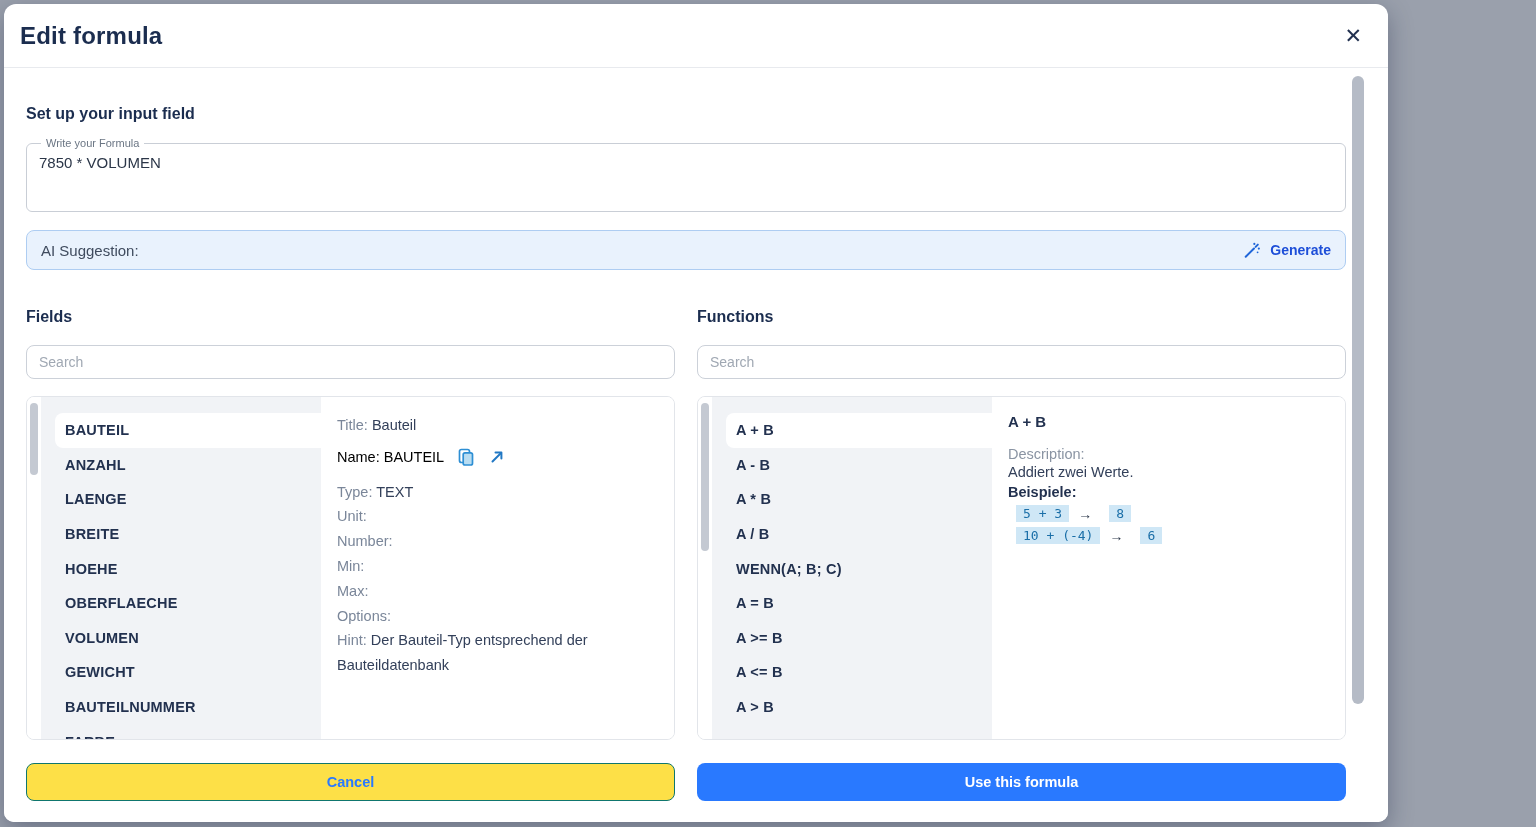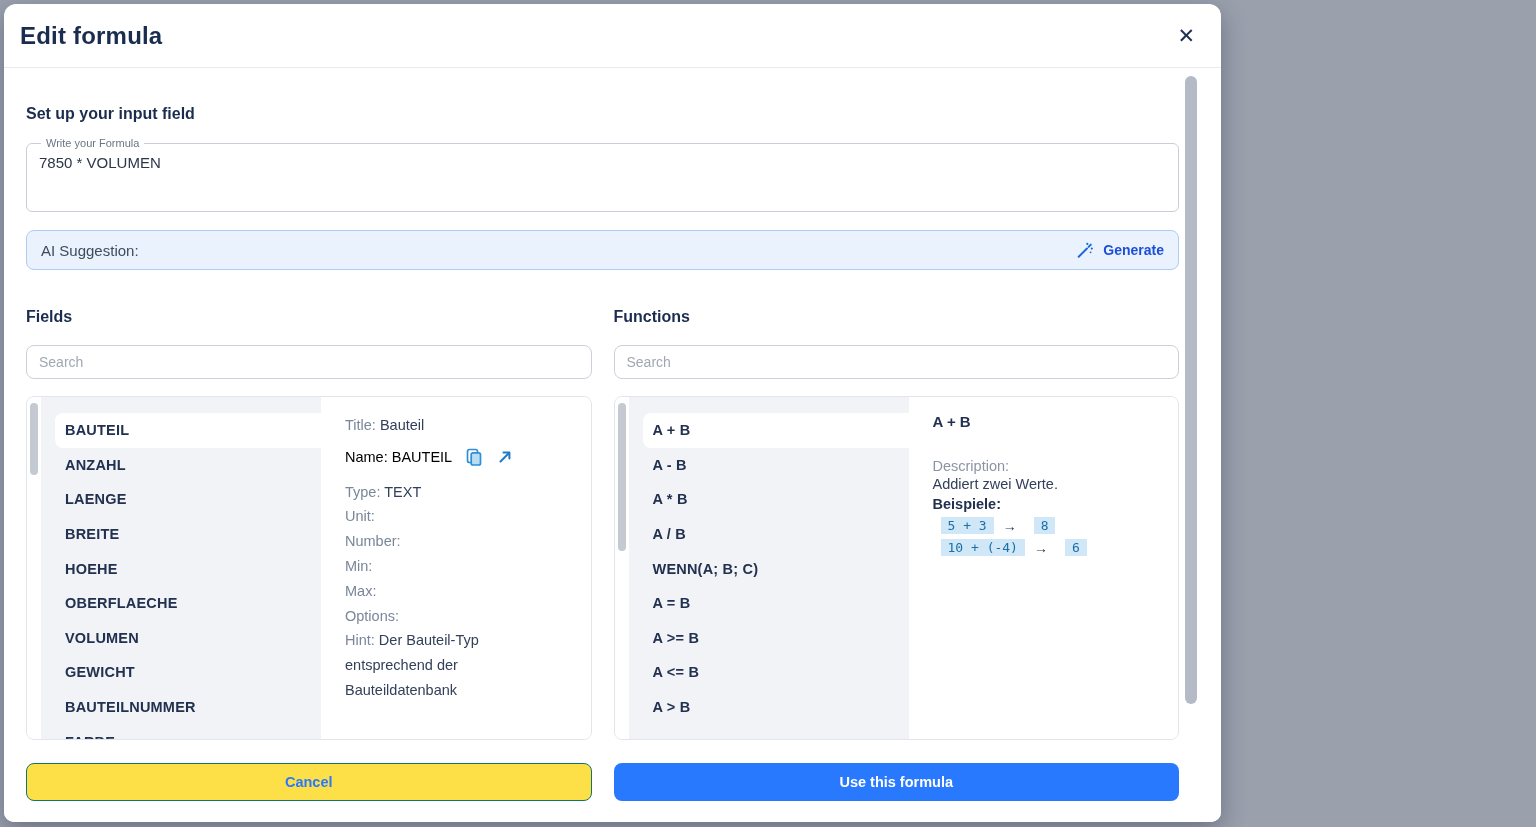--- a/index.html
+++ b/index.html
@@ -4,21 +4,21 @@
 <style>
   :root{
     --accent:#2979ff; --heading:#1b2d4f; --label-gray:#7a8699; --value:#33405a;
     --list-bg:#f1f3f6; --ai-bg:#e9f2fd; --ai-border:#aecdf2; --chip-bg:#cfe7f6;
     --chip-text:#1b6fa8; --backdrop:#9aa0ac;
   }
   *{box-sizing:border-box; margin:0; padding:0;}
   html,body{width:1536px; height:827px; overflow:hidden;}
   body{font-family:"Liberation Sans", sans-serif; background:var(--backdrop);}
   .screen{position:relative; width:1536px; height:827px; overflow:hidden;}
-  .modal{position:absolute; left:4px; top:4px; width:1217px; height:818px;
+  .modal{position:absolute; left:4px; top:4px; width:1384px; height:818px;
     background:#fff; border-radius:12px 12px 10px 10px; overflow:hidden;
     box-shadow:0 8px 24px rgba(20,30,60,.35);}
   
   .modal-header{height:64px; display:flex; align-items:center; justify-content:space-between;
     padding:0 22px 0 16px; border-bottom:1px solid #e8eaee;}
   .modal-title{font-size:24px; font-weight:700; color:var(--heading); letter-spacing:.2px;}
   .close-btn{background:none; border:none; font-size:21px; color:#223150; cursor:pointer;
     line-height:1; padding:4px;}
   
   .modal-body{position:absolute; top:65px; left:0; right:0; bottom:0; background:#fff;
@@ -48,30 +48,30 @@
   .minibar{width:14px; flex:none; position:relative; background:#fff;}
   .minithumb{position:absolute; top:6px; left:3px; width:8px; border-radius:4px; background:#c4c9d2;}
   .minithumb.fields{height:72px;}
   .minithumb.functions{height:148px;}
   .item-list{width:280px; flex:none; background:var(--list-bg); padding-top:16px;
     list-style:none; overflow:hidden;}
   .item-list li{height:34.6px; display:flex; align-items:center; margin-left:14px;
     padding-left:10px; border-radius:8px 0 0 8px; font-size:14.5px; font-weight:700;
     color:#22314f; white-space:nowrap; cursor:pointer; letter-spacing:.2px;}
   .item-list li.selected{background:#fff;}
-  .detail{flex:1; padding:16px 24px; background:#fff; overflow:hidden; font-size:14.5px;}
+  .detail{flex:1; padding:16px 16px; background:#fff; overflow:hidden; font-size:14.5px;}
   .drow{line-height:24.8px;}
   .drow .lbl{color:var(--label-gray);}
   .drow .val{color:var(--value);}
   .drow-title{margin-bottom:7px;}
   .drow-name{display:flex; align-items:center; gap:12px; margin-bottom:10px; line-height:24.8px;}
   .icon-btn{background:none; border:none; cursor:pointer; display:flex; align-items:center; padding:0;}
   
   .fd-title{font-size:15px; font-weight:700; color:#22314f;}
-  .fd-desc-label{margin-top:28px; color:#8a94a3;}
+  .fd-desc-label{margin-top:16px; color:#8a94a3;}
   .fd-desc{margin-top:2px; color:var(--value);}
   .fd-ex-label{margin-top:4px; font-weight:700; color:#22314f;}
   .ex-row{display:flex; align-items:center; gap:9px; margin-top:5px;}
   .chip{background:var(--chip-bg); color:var(--chip-text);
     font-family:"DejaVu Sans Mono", monospace; font-size:13px; padding:1px 7px; border-radius:0;margin-left:8px;}
   .ex-arrow{color:#2b3648; font-size:14px;}
   
   .footer{margin-top:23px; display:grid; grid-template-columns:1fr 1fr; column-gap:22px;}
   .btn{height:38px; border-radius:8px; font-weight:700; font-size:14.5px; font-family:inherit; cursor:pointer;}
   .btn-cancel{background:#fde047; border:1px solid #0f766e; color:var(--accent);}

